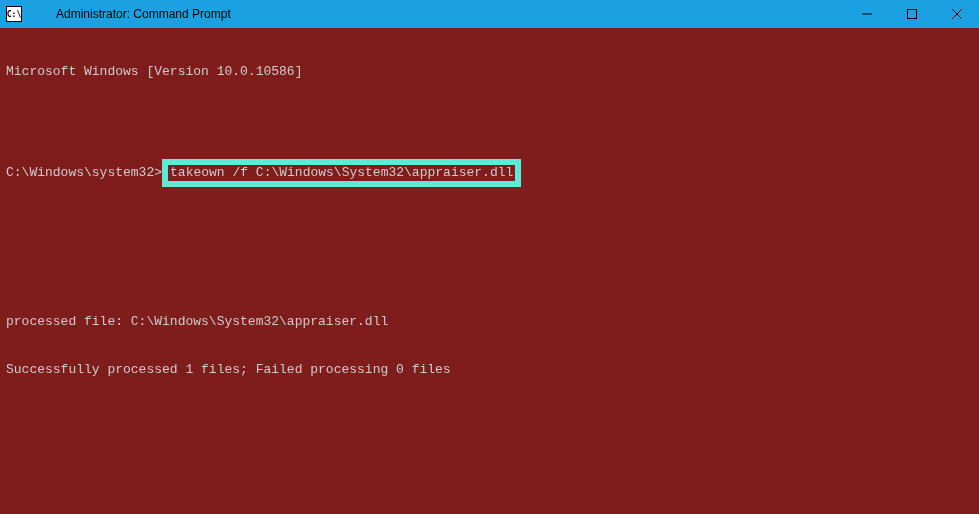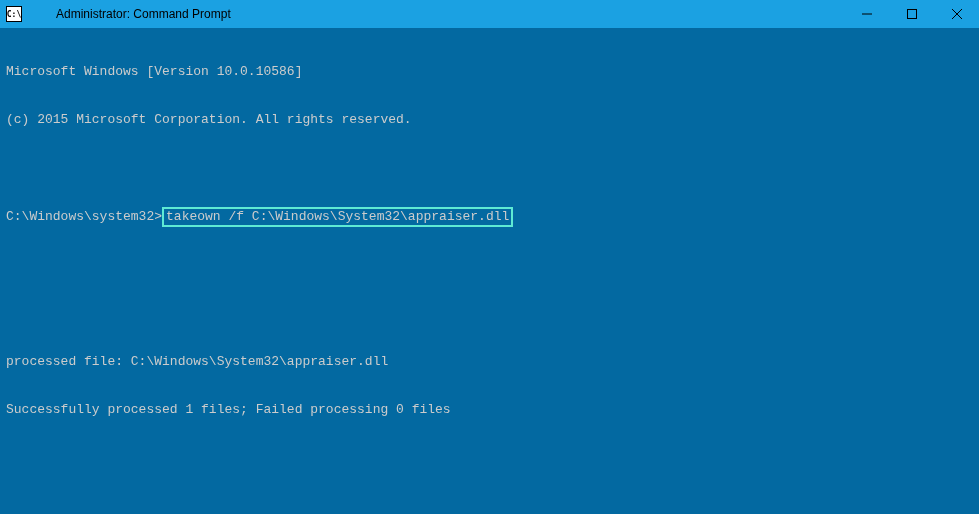--- a/index.html
+++ b/index.html
@@ -65,34 +65,34 @@
     }
     .titlebar-btn svg {
       width: 10px;
       height: 10px;
       stroke: #000;
       stroke-width: 1;
       fill: none;
     }
     .terminal {
       flex: 1;
-      background: #0369a1;
+      background: #7f1d1d;
       color: #ccc;
       padding: 4px 6px;
       white-space: pre;
       font-family: "Consolas", "Courier New", monospace;
       font-size: 13px;
       line-height: 16px;
       overflow: hidden;
     }
     .line {
       white-space: pre;
     }
     .highlight {
-      border: 2px solid #5eead4;
+      border: 6px solid #5eead4;
       padding: 0 2px;
       display: inline-block;
       margin: -1px 0;
     }
   </style>
 </head>
 <body>
 
 <div class="window">
   <div class="titlebar">
@@ -115,21 +115,20 @@
         <svg viewBox="0 0 10 10">
             <line x1="0" y1="0" x2="10" y2="10"></line>
             <line x1="10" y1="0" x2="0" y2="10"></line>
           </svg>
       </div>
     </div>
   </div>
 
   <div class="terminal">
     <div class="line">Microsoft Windows [Version 10.0.10586]</div>
-    <div class="line">(c) 2015 Microsoft Corporation. All rights reserved.</div>
     <div class="line">&nbsp;</div>
     <div class="line"><span>C:\Windows\system32&gt;</span><span class="highlight"><span>takeown /f C:\Windows\System32\appraiser.dll</span></span></div>
     <div class="line">&nbsp;</div>
     <div class="line">&nbsp;</div>
     <div class="line">processed file: C:\Windows\System32\appraiser.dll</div>
     <div class="line">Successfully processed 1 files; Failed processing 0 files</div>
     
     
     
     

